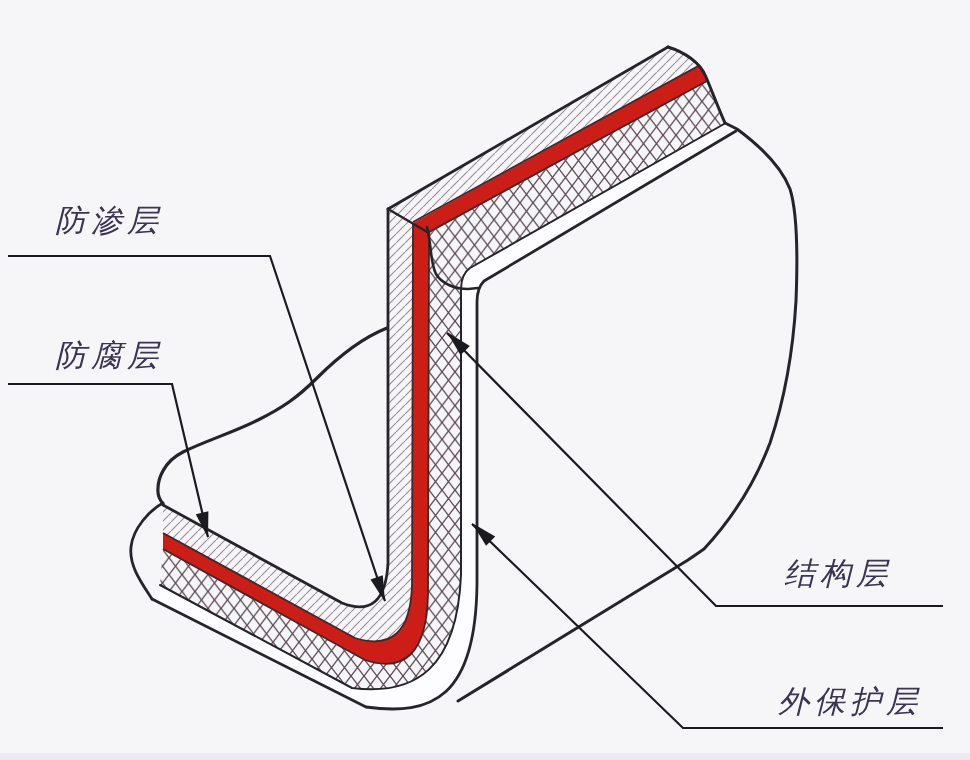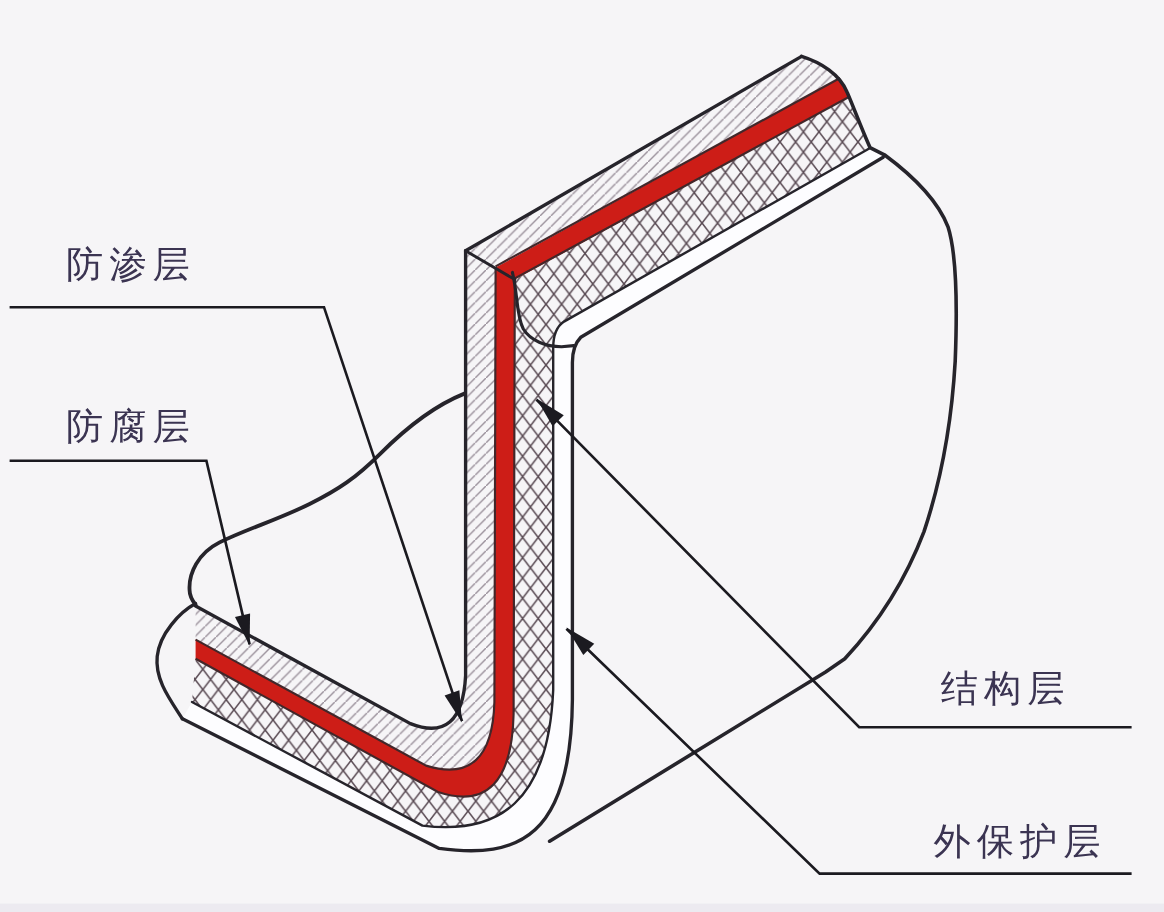--- a/index.html
+++ b/index.html
@@ -3,20 +3,21 @@
 <meta charset="utf-8">
 <style>
   html,body{margin:0;padding:0;background:#ddd;}
   .stage{
     position:relative;
     width:970px;height:760px;
     margin:0 auto;
     background:#f6f5f7;
     overflow:hidden;
     font-family:"Liberation Sans", sans-serif;
+    font-style:italic;
   }
   svg{display:block;}
   text.layer-label{
     font-family:"Liberation Sans", sans-serif;
     font-size:31px;
     letter-spacing:5px;
     font-weight:500;
   }
 </style>
 </head>

